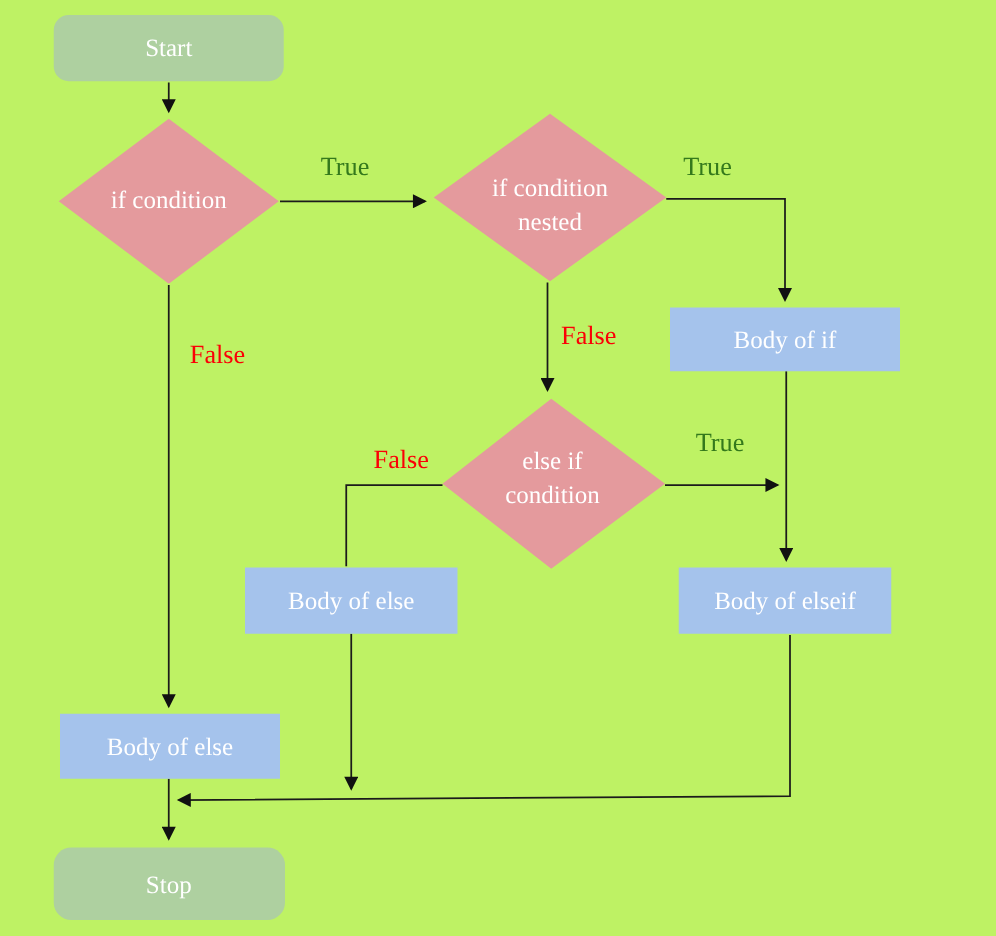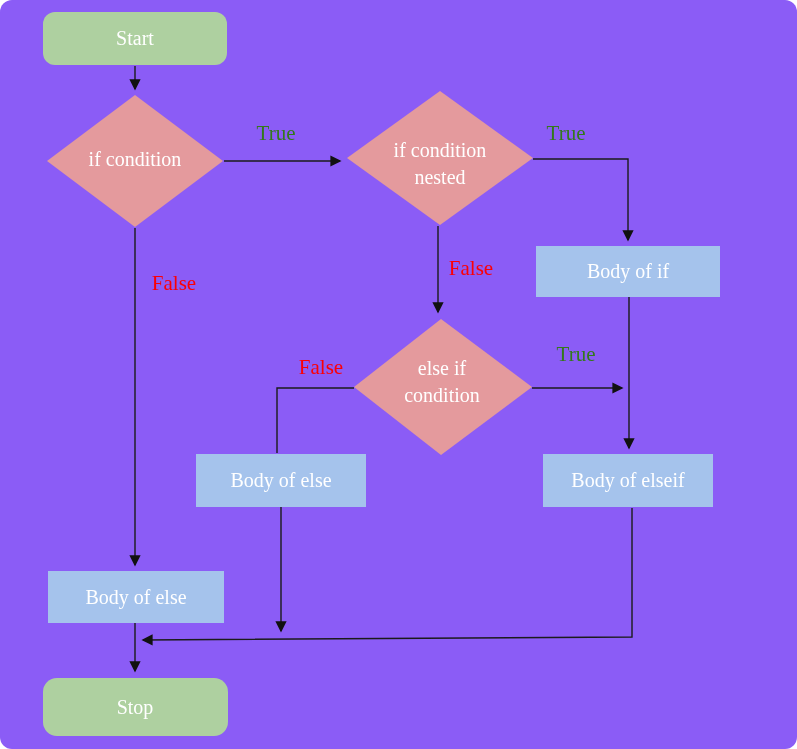--- a/index.html
+++ b/index.html
@@ -1,22 +1,21 @@
 <!DOCTYPE html>
 <html><head>
 <meta charset="utf-8">
 <style>
   html, body { margin: 0; padding: 0; background: #ffffff; }
   .canvas {
     width: 797px;
     height: 749px;
     position: relative;
-    background: #8b5cf6;
+    background: #bef264;
     font-family: "Liberation Serif", "DejaVu Serif", serif;
-    border-radius: 12px;
   }
   svg { display: block; }
   .edge {
     fill: none;
     stroke: #1b1b1b;
     stroke-width: 1.4;
   }
   .node-text {
     font-family: "Liberation Serif", "DejaVu Serif", serif;
     font-size: 20px;

